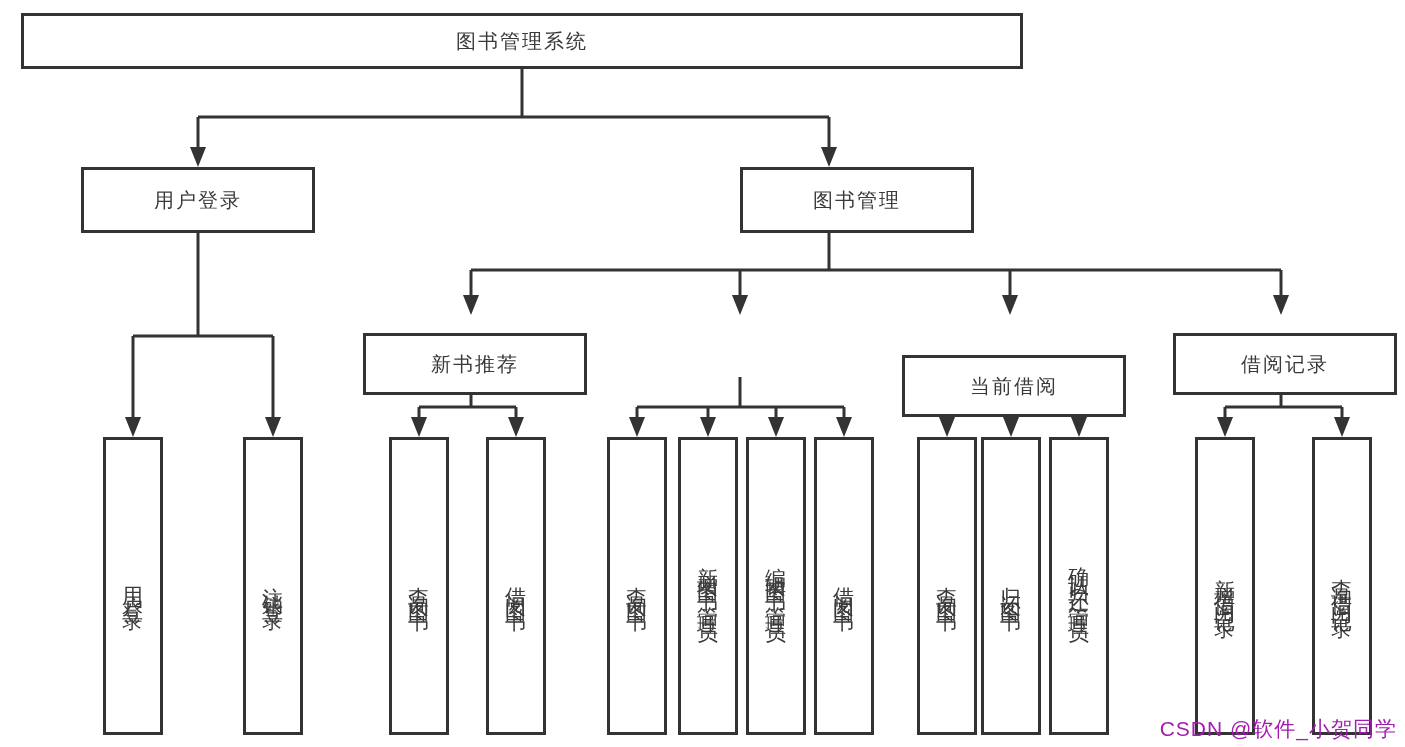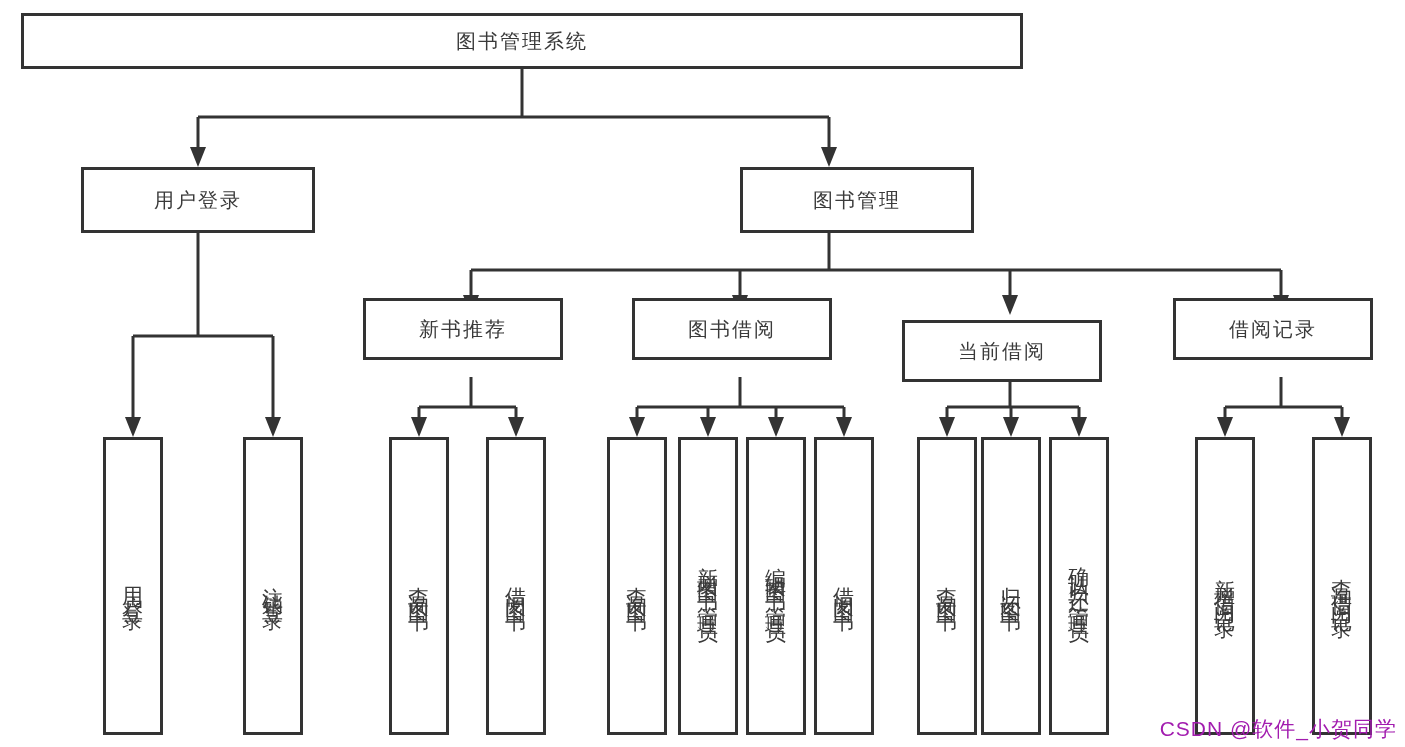--- a/index.html
+++ b/index.html
@@ -36,21 +36,21 @@
     writing-mode: vertical-rl;
     font-size: 21px;
     letter-spacing: 8px;
     line-height: 1;
     color: #3a3a3a;
     white-space: nowrap;
   }
   .root-box    { left: 21px;  top: 13px;  width: 1002px; height: 56px; }
   .lvl2-a      { left: 81px;  top: 167px; width: 234px;  height: 66px; }
   .lvl2-b      { left: 712px; top: 167px; width: 234px;  height: 66px; margin-left: 28px; }
-  .lvl3        { top: 298px; width: 200px; height: 62px; }
+  .lvl3        { top: 333px; width: 224px; height: 62px; }
   .lvl3-a      { left: 363px; }
   .lvl3-b      { left: 632px; }
   .lvl3-c      { left: 902px; margin-top: 22px; }
   .lvl3-d      { left: 1173px; }
   .leaf        { top: 437px; width: 60px; height: 298px; }
   .leaf-1  { left: 103px; }
   .leaf-2  { left: 243px; }
   .leaf-3  { left: 389px; }
   .leaf-4  { left: 486px; }
   .leaf-5  { left: 607px; }
@@ -150,23 +150,20 @@
   <div class="node lvl2-a">
     <span class="h-label">用户登录</span>
   </div>
   <div class="node lvl2-b">
     <span class="h-label">图书管理</span>
   </div>
 
   <div class="node lvl3 lvl3-a">
     <span class="h-label">新书推荐</span>
   </div>
-  <div class="node lvl3 lvl3-b">
-    <span class="h-label">图书借阅</span>
-  </div>
   <div class="node lvl3 lvl3-c">
     <span class="h-label">当前借阅</span>
   </div>
   <div class="node lvl3 lvl3-d">
     <span class="h-label">借阅记录</span>
   </div>
 
   <div class="node leaf leaf-1">
     <span class="v-label">用户登录</span>
   </div>

